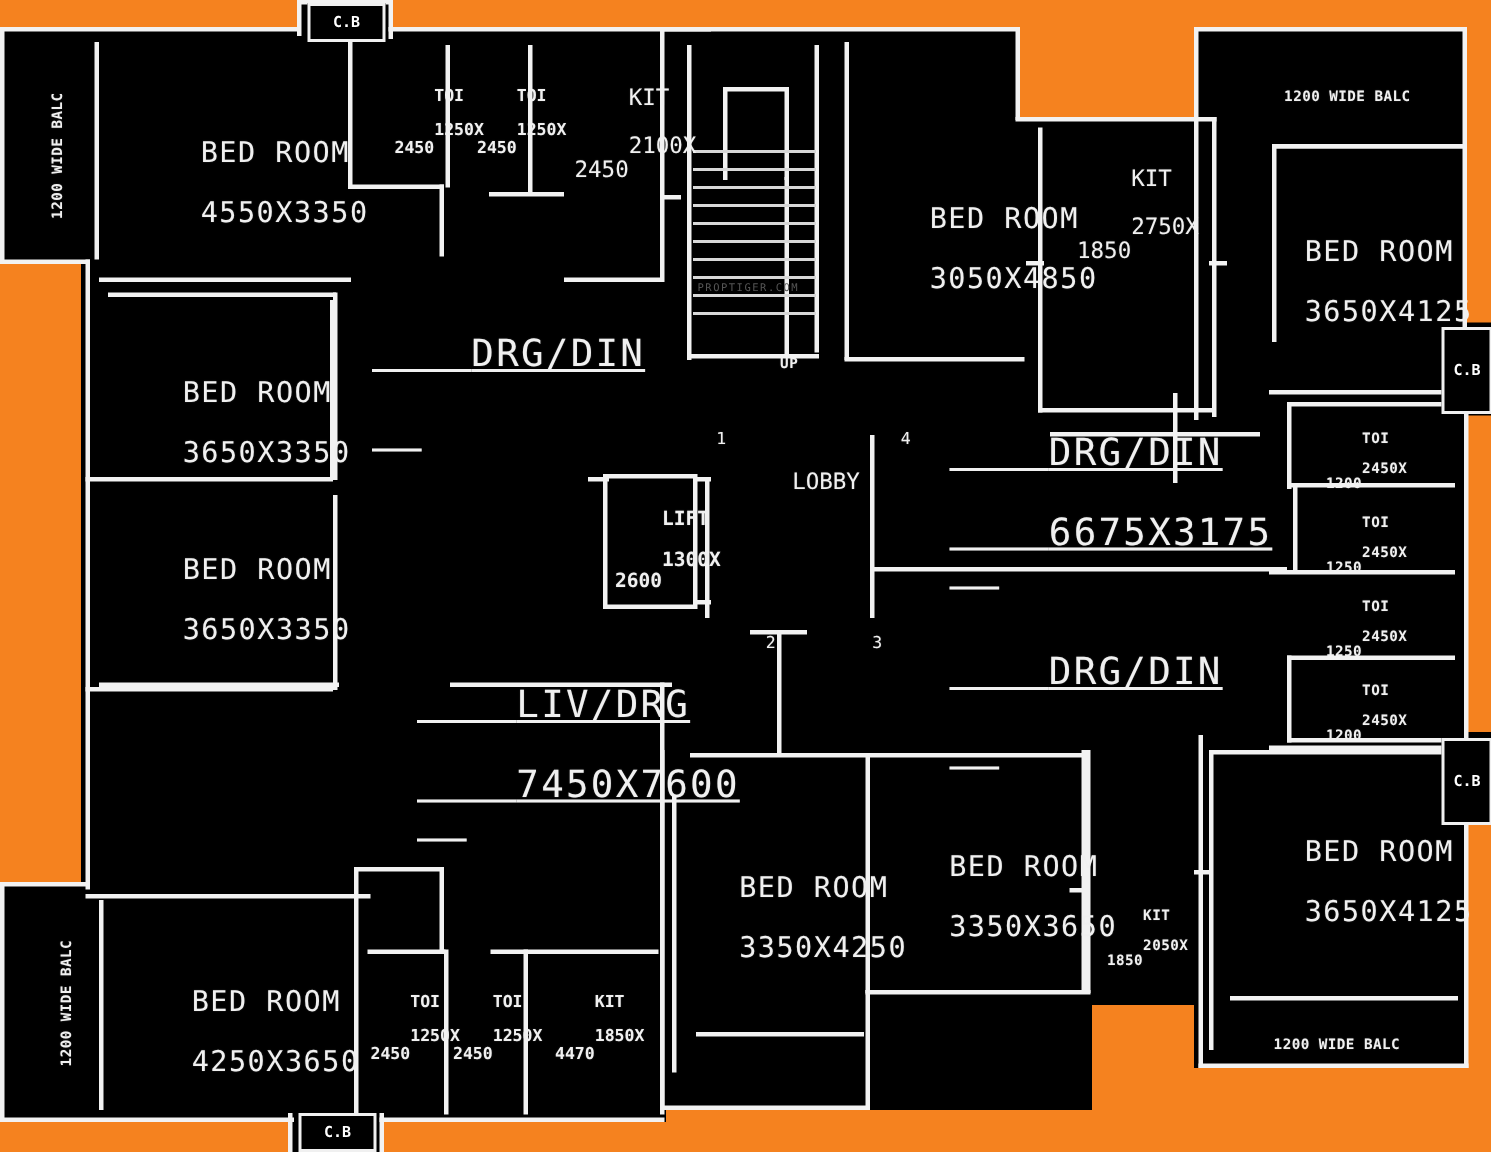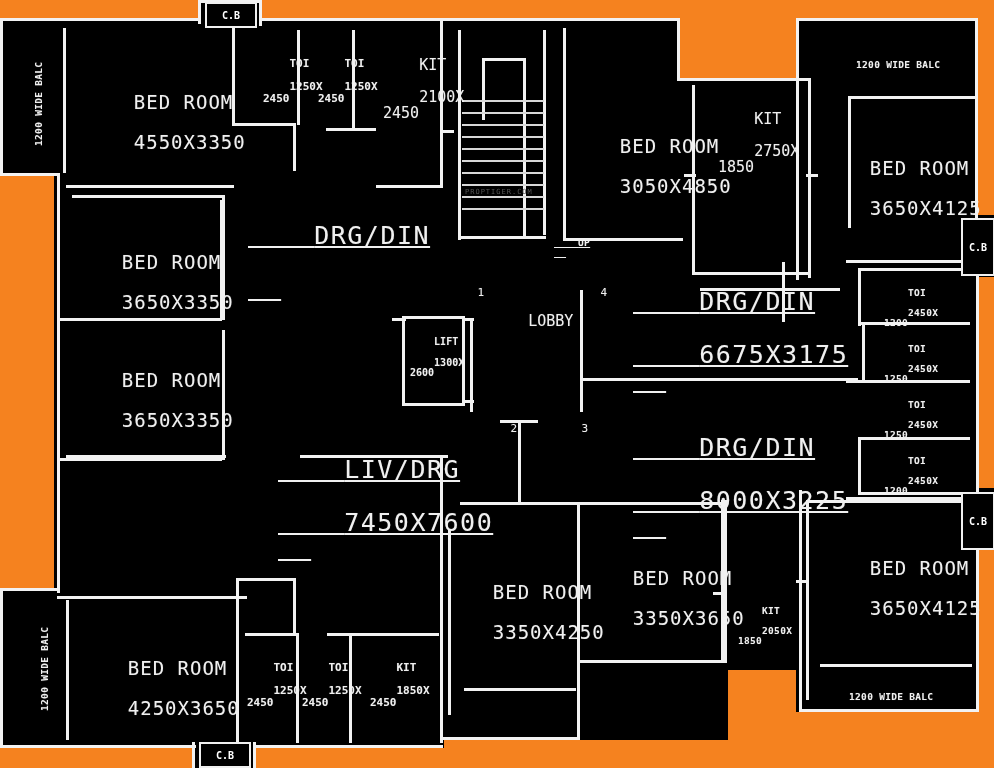--- a/index.html
+++ b/index.html
@@ -277,21 +277,20 @@
     <span>2450X
 1250</span>
   </div>
   <div class="txt xs" style="left:884px;top:446px;">
     <span>TOI</span><br>
     <span>2450X
 1200</span>
   </div>
   <div class="txt huge" style="left:633px;top:408px;">
     <span>DRG/DIN</span><br>
-    <span>8000X3225</span>
   </div>
   <div class="txt big" style="left:443px;top:562px;">
     <span>BED ROOM</span><br>
     <span>3350X4250</span>
   </div>
   <div class="txt big" style="left:583px;top:548px;">
     <span>BED ROOM</span><br>
     <span>3350X3650</span>
   </div>
   <div class="txt xs" style="left:738px;top:596px;">
@@ -321,35 +320,35 @@
 2450</span>
   </div>
   <div class="txt sm" style="left:302px;top:650px;">
     <span>TOI</span><br>
     <span>1250X
 2450</span>
   </div>
   <div class="txt sm" style="left:370px;top:650px;">
     <span>KIT</span><br>
     <span>1850X
-2450</span>
+4470</span>
   </div>
   <div class="txt xs rot" style="left:30px;top:735px;">
     <span>1200 WIDE BALC</span>
   </div>
 
   <div class="txt mid" style="left:492px;top:298px;">
     <span>LOBBY</span>
   </div>
-  <div class="txt sm" style="left:410px;top:326px;font-size:10px;">
+  <div class="txt sm" style="left:410px;top:326px;font-size:13px;">
     <span>LIFT</span><br>
     <span>1300X
 2600</span>
   </div>
-  <div class="txt xs" style="left:554px;top:228px;text-decoration:underline;">
+  <div class="txt xs" style="left:496px;top:228px;">
     <span>UP</span>
   </div>
   <div class="txt num" style="left:451px;top:275px;">
     <span>1</span>
   </div>
   <div class="txt num" style="left:484px;top:411px;">
     <span>2</span>
   </div>
   <div class="txt num" style="left:555px;top:411px;">
     <span>3</span>

